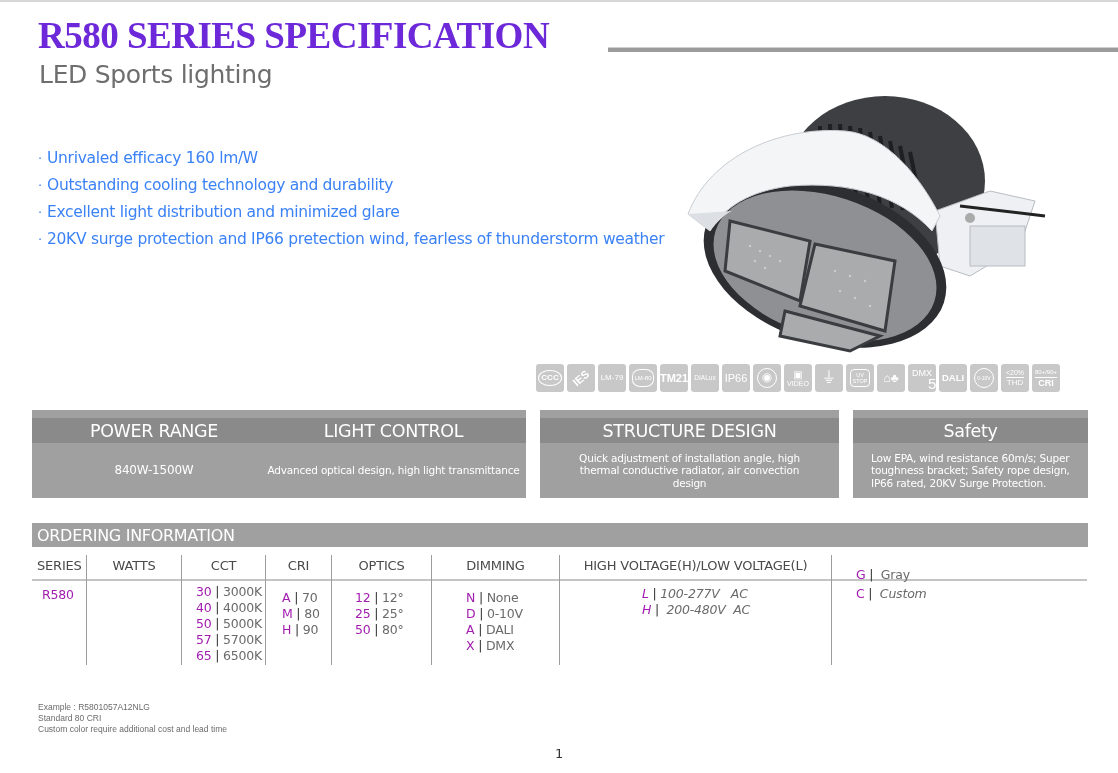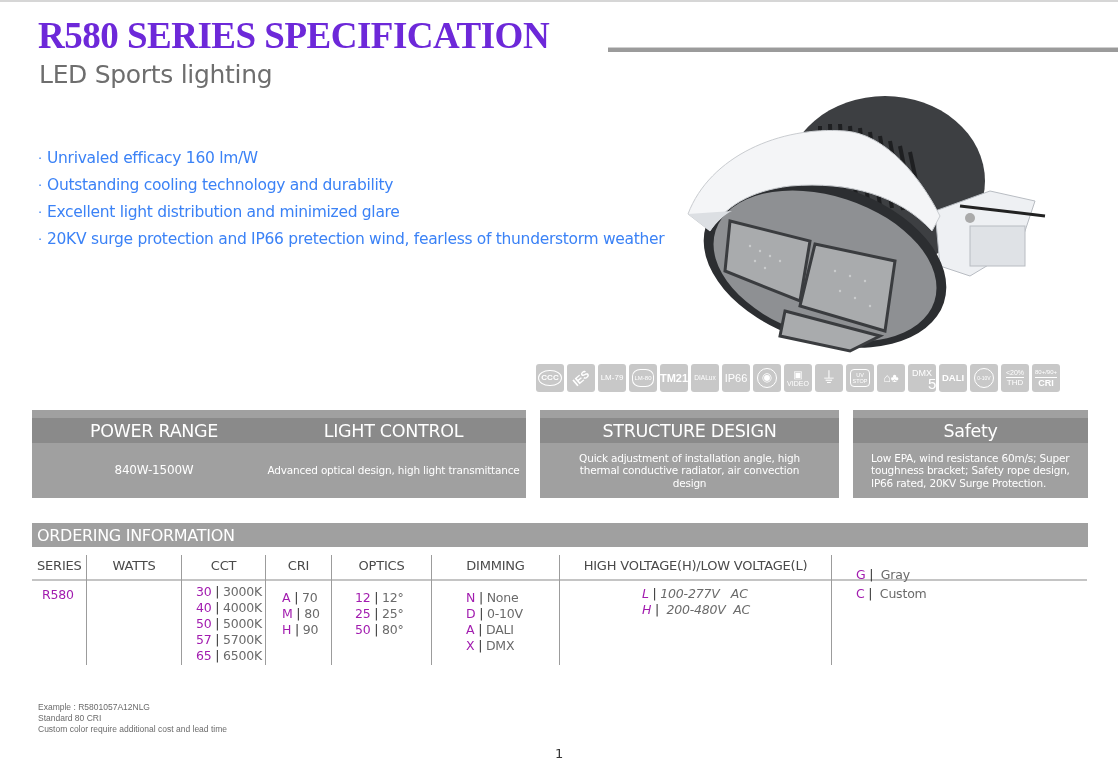--- a/index.html
+++ b/index.html
@@ -260,21 +260,21 @@
     <div class="h" style="text-align:center;">HIGH VOLTAGE(H)/LOW VOLTAGE(L)</div>
     <div class="v" style="padding-left:82px;padding-top:6px;font-style:italic;">
       <div><span class="code">L </span><span class="sep"> | </span><span class="val" style="white-space:pre;">100-277V   AC</span></div>
       <div><span class="code">H</span><span class="sep"> | </span><span class="val" style="white-space:pre;"> 200-480V  AC</span></div>
     </div>
   </div>
 
   <div class="col" style="left:800px;width:255px;">
     <div class="v" style="padding-left:24px;padding-top:10px;line-height:19px;">
       <div><span class="code">G</span><span class="sep"> | </span><span class="val" style="white-space:pre;"> Gray</span></div>
-      <div><span class="code">C</span><span class="sep"> | </span><span class="val" style="white-space:pre;"> Custom</span></div>
+      <div><span class="code">C</span><span class="sep"> | </span><span class="val" style="white-space:pre;font-style:italic;"> Custom</span></div>
     </div>
   </div>
 </div>
 
 <div class="notes">
   <div>Example : R5801057A12NLG</div>
   <div>Standard 80 CRI</div>
   <div>Custom color require additional cost and lead time</div>
 </div>
 

